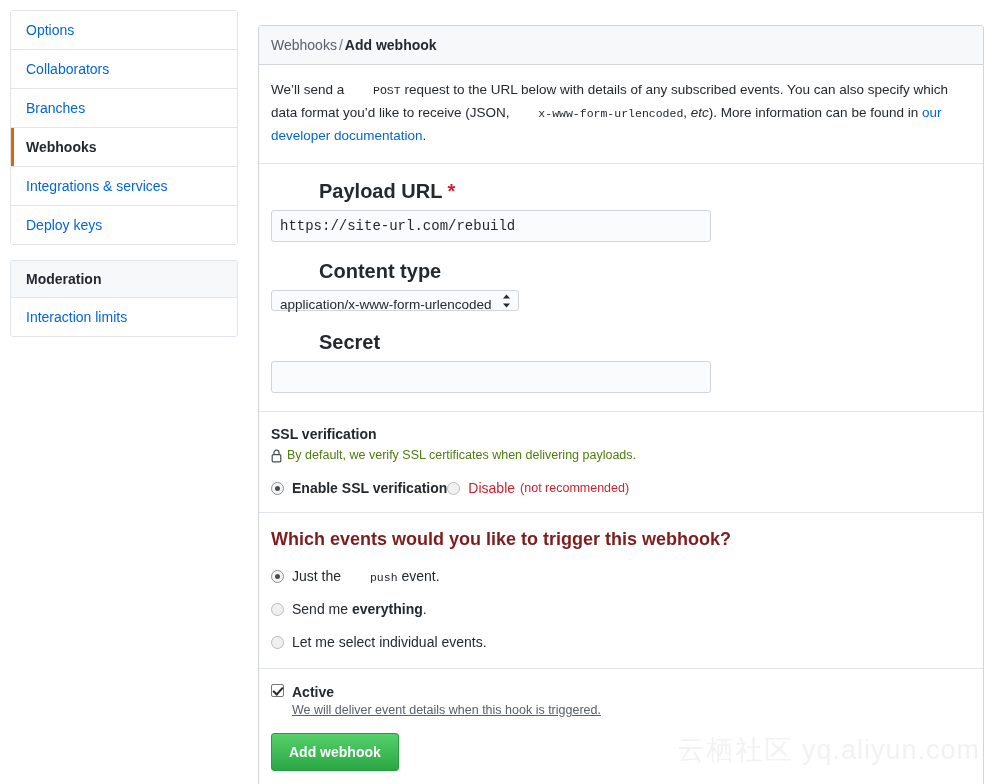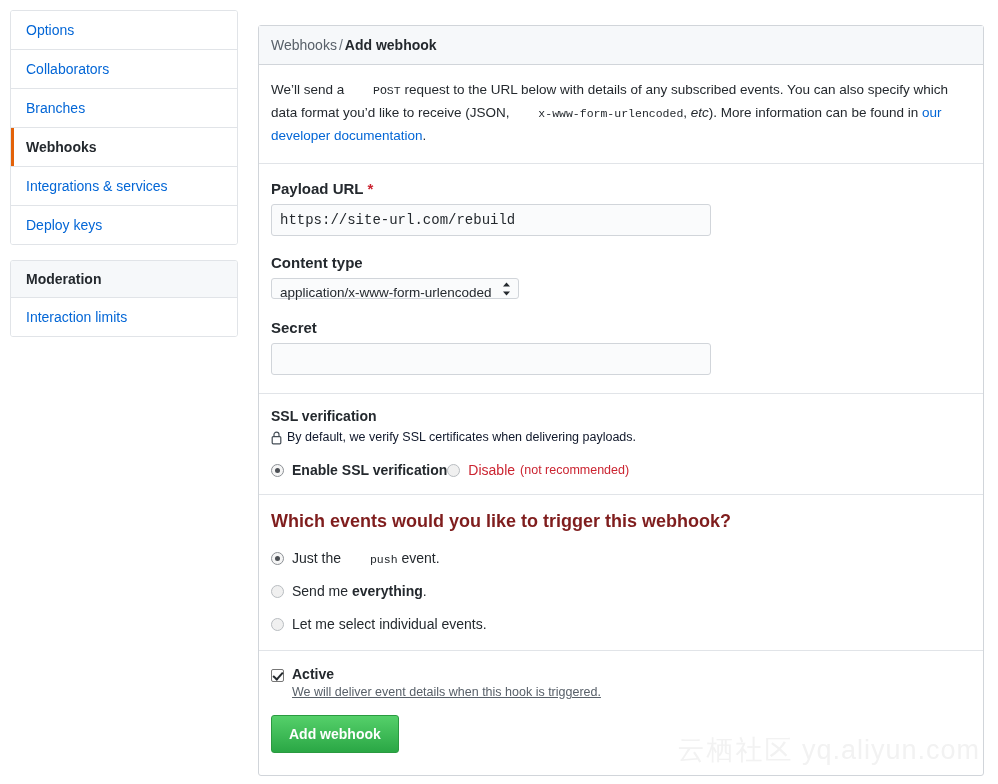--- a/index.html
+++ b/index.html
@@ -123,24 +123,25 @@
     padding-left: 25px;
   }
   .intro em { font-style: italic; }
   a.link { color: #0366d6; text-decoration: none; cursor: pointer; }
 
   
   .form-section { padding: 16px 12px 18px 12px; border-bottom: 1px solid #e1e4e8; }
 
   .field-label {
     display: block;
-    font-size: 15px;
+    font-size: 20px;
     font-weight: bold;
     color: #24292e;
     margin-bottom: 7px;
+    margin-left: 48px;
   }
   .req { color: #cb2431; font-weight: bold; }
 
   .text-input {
     display: block;
     box-sizing: border-box;
     width: 440px;
     height: 32px;
     padding: 6px 8px;
     font-size: 14px;
@@ -187,21 +188,21 @@
     font-size: 14px;
     font-weight: bold;
     color: #24292e;
     margin: 0 0 6px 0;
   }
   .sec-note {
     display: flex;
     align-items: flex-start;
     gap: 5px;
     font-size: 12.5px;
-    color: #0f172a;
+    color: #4d7c0f;
     margin-bottom: 14px;
   }
 
   .radio-row { display: flex; align-items: center; }
   .radio-opt {
     display: flex;
     align-items: center;
     gap: 8px;
     font-size: 14px;
     color: #24292e;
@@ -239,21 +240,21 @@
   .events-title {
     font-size: 18px;
     font-weight: bold;
     color: #7f1d1d;
     margin: 0 0 18px 0;
   }
 
   
   .check-row {
     display: flex;
-    align-items: flex-end;
+    align-items: flex-start;
     gap: 8px;
     margin-bottom: 3px;
   }
   .checkbox {
     display: inline-block;
     box-sizing: border-box;
     width: 13px;
     height: 13px;
     border: 1px solid #767676;
     border-radius: 2px;

